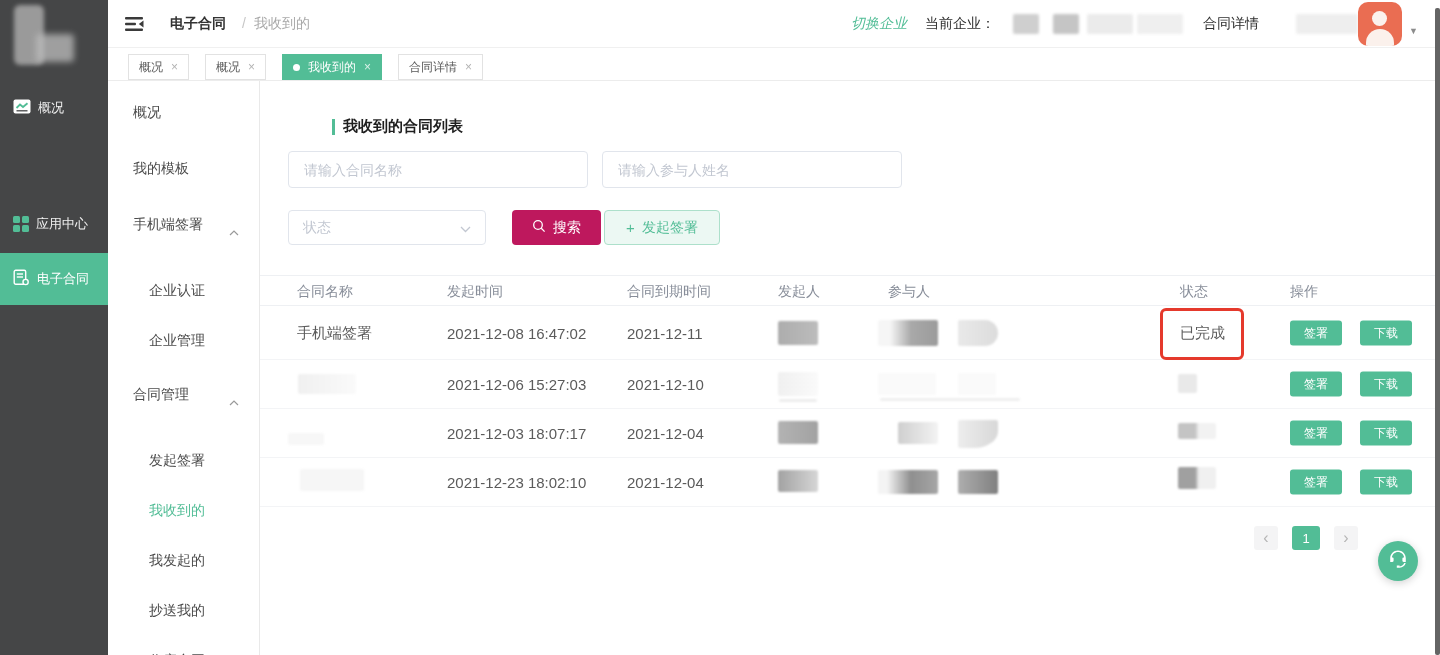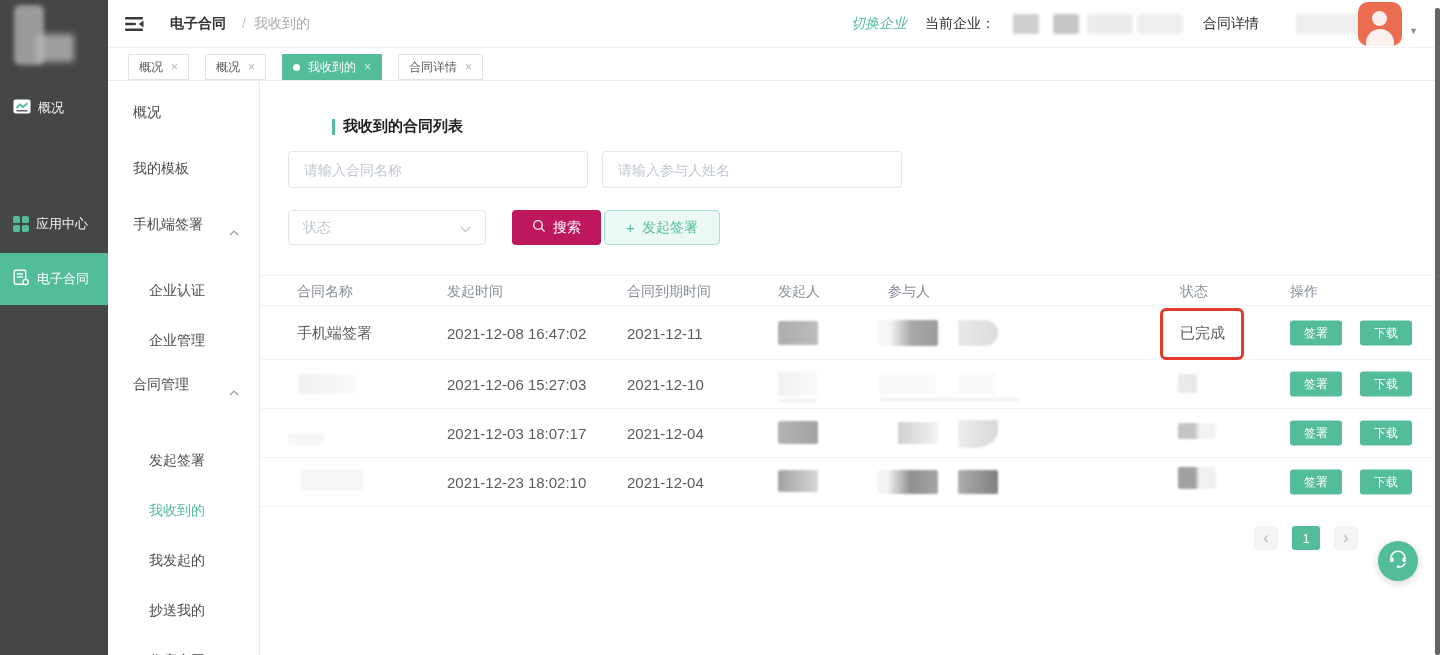--- a/index.html
+++ b/index.html
@@ -198,21 +198,21 @@
     <div class="sb-item" style="top:21px;"><span>概况</span></div>
     <div class="sb-item" style="top:77px;"><span>我的模板</span></div>
     <div class="sb-item" style="top:133px;">
       <span>手机端签署</span>
       <span class="sb-chevron"><svg width="10" height="6" viewBox="0 0 10 6">
             <polyline points="1,5 5,1 9,5" stroke="#9a9a9a" stroke-width="1.2" fill="none"></polyline>
           </svg></span>
     </div>
     <div class="sb-item sub" style="top:199px;"><span>企业认证</span></div>
     <div class="sb-item sub" style="top:249px;"><span>企业管理</span></div>
-    <div class="sb-item" style="top:293px;">
+    <div class="sb-item" style="top:303px;">
       <span>合同管理</span>
       <span class="sb-chevron"><svg width="10" height="6" viewBox="0 0 10 6">
             <polyline points="1,5 5,1 9,5" stroke="#9a9a9a" stroke-width="1.2" fill="none"></polyline>
           </svg></span>
     </div>
     <div class="sb-item sub" style="top:369px;"><span>发起签署</span></div>
     <div class="sb-item sub active" style="top:419px;"><span>我收到的</span></div>
     <div class="sb-item sub" style="top:469px;"><span>我发起的</span></div>
     <div class="sb-item sub" style="top:519px;"><span>抄送我的</span></div>
     <div class="sb-item sub" style="top:569px;"><span>作废合同</span></div>

